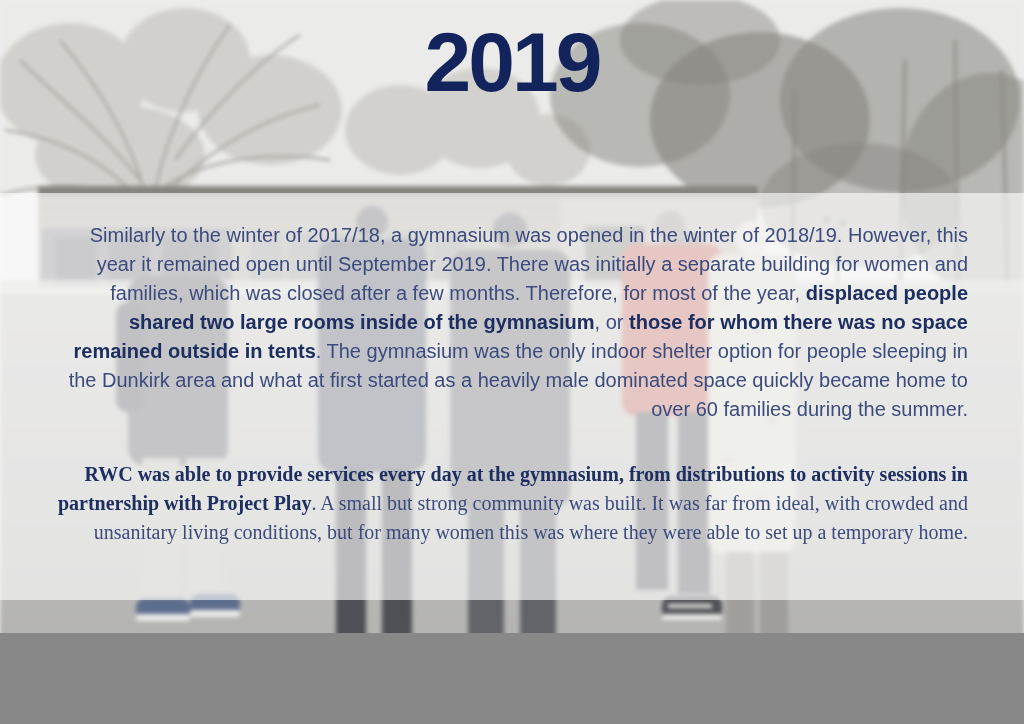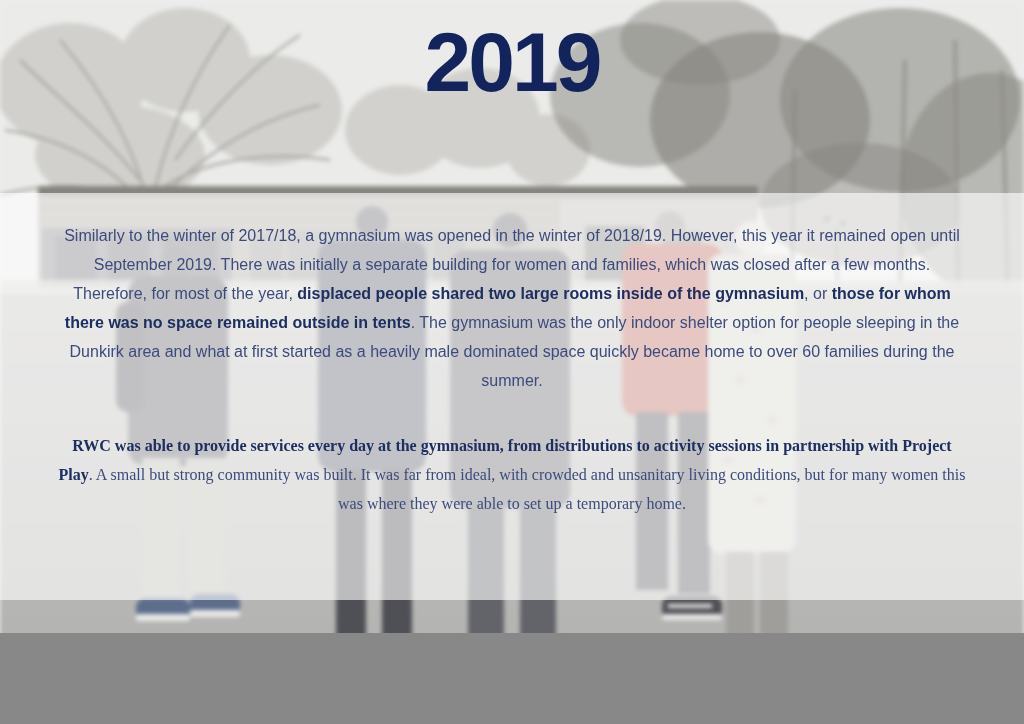--- a/index.html
+++ b/index.html
@@ -38,23 +38,24 @@
     color: #13245c;
   }
   .content {
     position: absolute;
     left: 52px; right: 52px; top: 221px;
     text-align: center;
   }
   .content p {
     max-width: 912px;
     margin: 0 auto;
-    font-size: 16px;
+    font-size: 20px;
     line-height: 29px;
     color: #3c4b7d;
+    text-align: right;
   }
   .content p + p { margin-top: 36px; font-family: Liberation Serif, serif; }
   .seg-bold { font-weight: bold; color: #1d2e60; }
   .seg-reg  { font-weight: normal; }
 </style>
 </head>
 <body>
 
 <div class="canvas">
 

